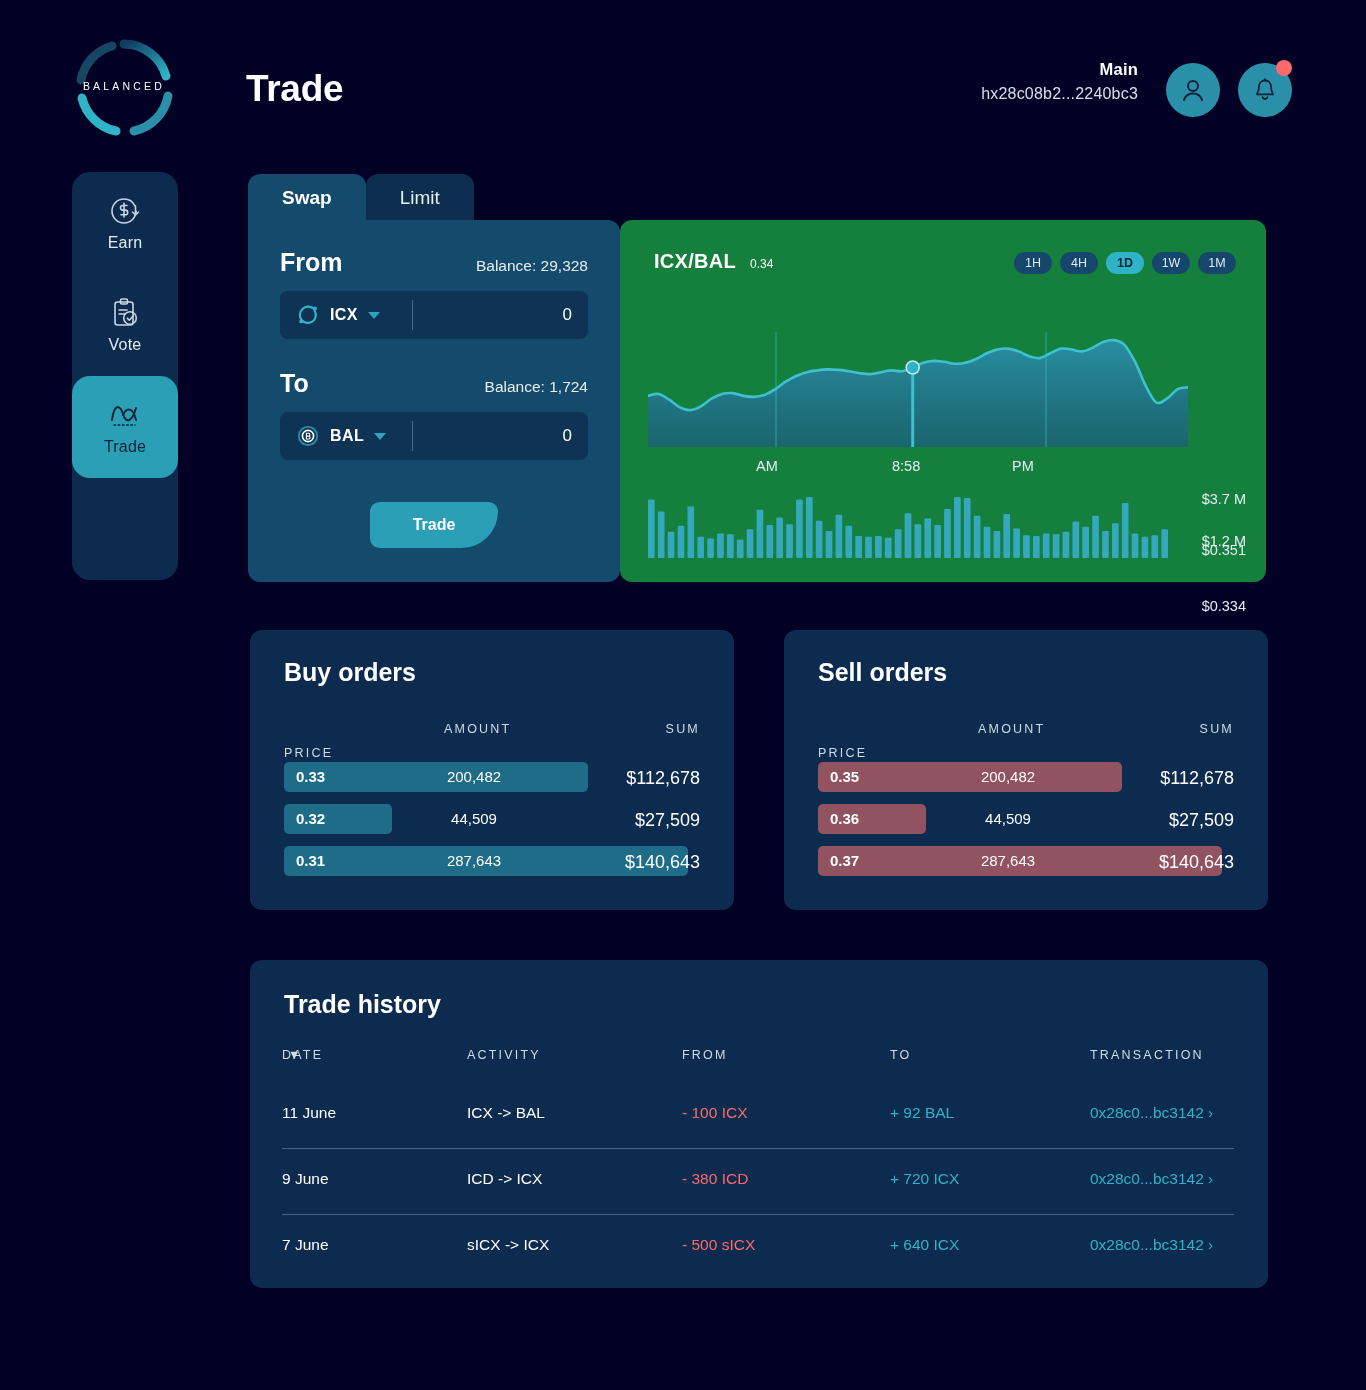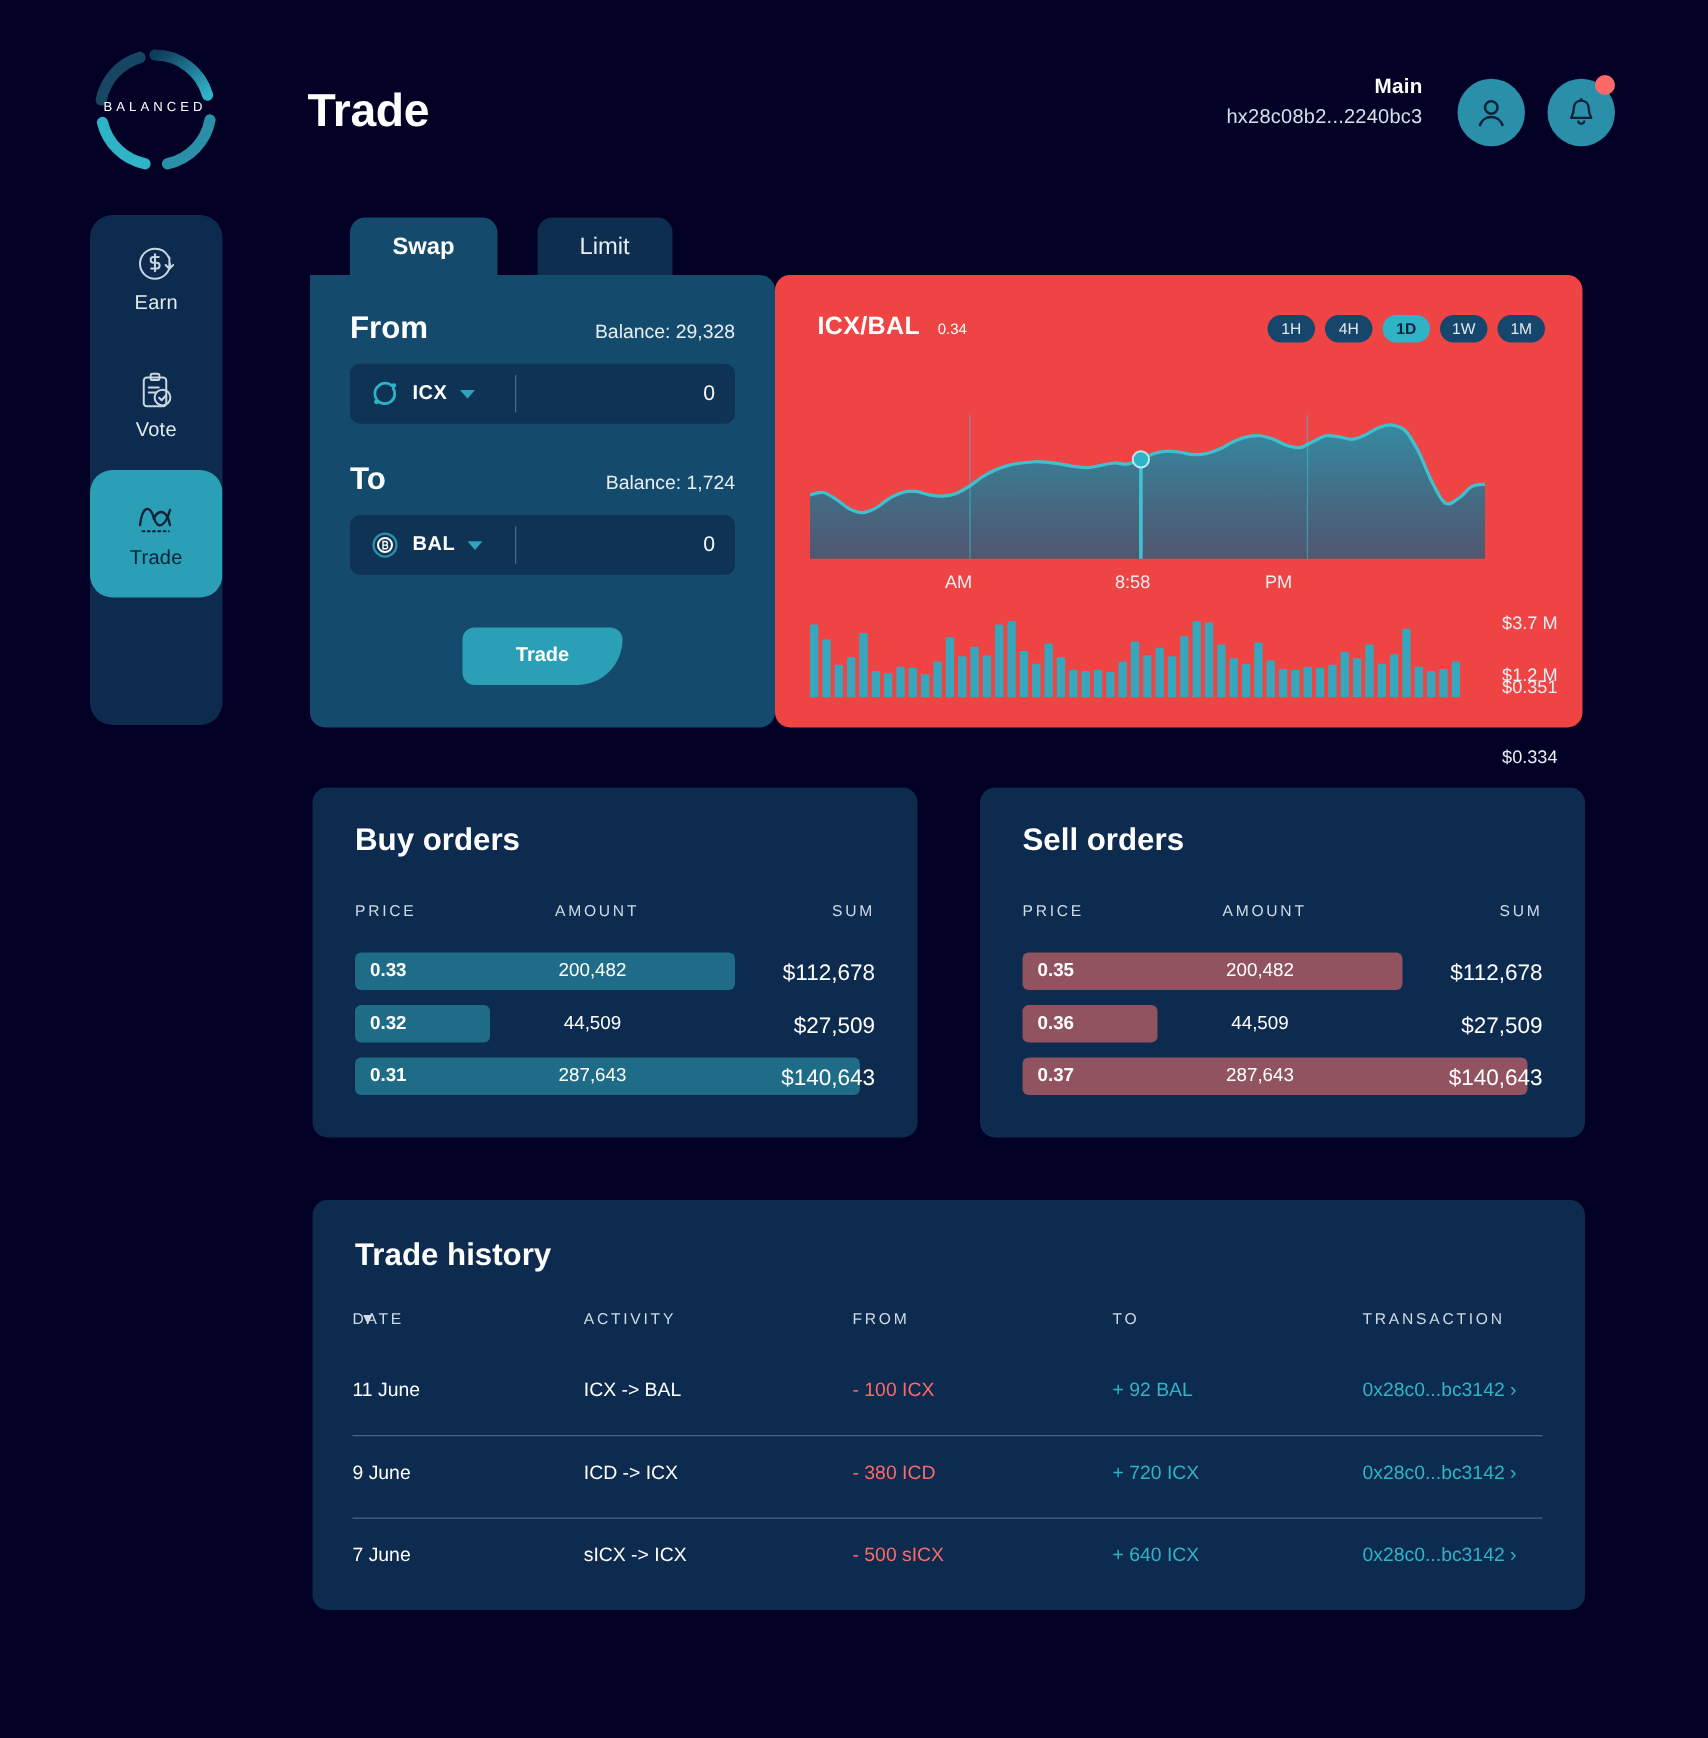--- a/index.html
+++ b/index.html
@@ -51,21 +51,21 @@
   .nav-item.active { background: #2a9fb5; border-radius: 18px; }
   .nav-label { color: #e3eaf0; font-size: 16px; letter-spacing: .2px; }
   .nav-item.active .nav-label { color: #0b2238; }
   .nav-ico { width: 38px; height: 34px; display: block; }
 
   
   .tabs { position: absolute; left: 248px; top: 174px; display: flex; }
   .tab {
     height: 48px; padding: 0 34px; border-radius: 12px 12px 0 0;
     display: flex; align-items: center; justify-content: center;
-    font-size: 19px; cursor: pointer; border: none; margin-left: 32px;
+    font-size: 19px; cursor: pointer; border: none;
   }
   .tab.active { background: #144a6b; color: #ffffff; font-weight: 700; }
   .tab.inactive { background: #0e2e4f; color: #e7eef3; font-weight: 400; }
 
   
   .swap {
     position: absolute; left: 248px; top: 220px; width: 372px; height: 362px;
     background: #144a6b; border-radius: 0 12px 12px 12px; padding: 28px 32px;
   }
   .row-head { display: flex; align-items: baseline; justify-content: space-between; }
@@ -88,21 +88,21 @@
     position: absolute; left: 122px; top: 282px; width: 128px; height: 46px;
     background: #2a9fb5; color: #ffffff; font-size: 16px; font-weight: 700;
     border: none; cursor: pointer;
     border-radius: 10px 10px 38px 10px;
     display: flex; align-items: center; justify-content: center;
   }
 
   
   .chartcard {
     position: absolute; left: 620px; top: 220px; width: 646px; height: 362px;
-    background: #ef4444; border-radius: 12px;
+    background: #15803d; border-radius: 12px;
   }
   .pair { position: absolute; left: 34px; top: 30px; display: flex; align-items: baseline; gap: 14px; }
   .pair-name { color: #ffffff; font-size: 20px; font-weight: 700; letter-spacing: .3px; }
   .pair-price { color: #ffffff; font-size: 12px; font-weight: 400; }
   .ranges { position: absolute; right: 30px; top: 252px; display: flex; gap: 8px; }
   .rng {
     width: 38px; height: 22px; border-radius: 11px; background: #16466b;
     color: #dfeaf1; font-size: 12.5px; display: flex; align-items: center; justify-content: center;
     cursor: pointer; border: none; font-family: inherit;
   }
@@ -111,21 +111,21 @@
   .yl { position: absolute; color: #e6eef4; font-size: 14.5px; }
   .xl { position: absolute; color: #e6eef4; font-size: 14.5px; }
 
   
   .ordercard { position: absolute; top: 630px; width: 484px; height: 280px; background: #0d2b4e; border-radius: 12px; }
   .ordercard.buy { left: 250px; }
   .ordercard.sell { left: 784px; }
   .card-title { position: absolute; left: 34px; top: 28px; color: #fff; font-size: 25px; font-weight: 700; }
   .ohead { position: absolute; left: 34px; top: 92px; width: 416px; height: 18px; }
   .ohead span { position: absolute; color: #cfdbe5; font-size: 12.5px; letter-spacing: 2.2px; }
-  .ohead .c-price { left: 0; }
+  .ohead .c-price { left: 0; margin-top: 24px; }
   .ohead .c-amount { left: 160px; }
   .ohead .c-sum { right: 0; }
   .orow { position: absolute; left: 34px; width: 416px; height: 30px; }
   .obar { position: absolute; left: 0; top: 0; height: 30px; border-radius: 5px; }
   .obar.buy { background: #1e6c87; }
   .obar.sell { background: #90535f; }
   .oprice { position: absolute; left: 12px; top: 6px; color: #fff; font-size: 15px; font-weight: 700; }
   .oamt { position: absolute; left: 130px; width: 120px; top: 6px; text-align: center; color: #fff; font-size: 15px; }
   .osum { position: absolute; right: 0; top: 6px; color: #fff; font-size: 18px; }
 

